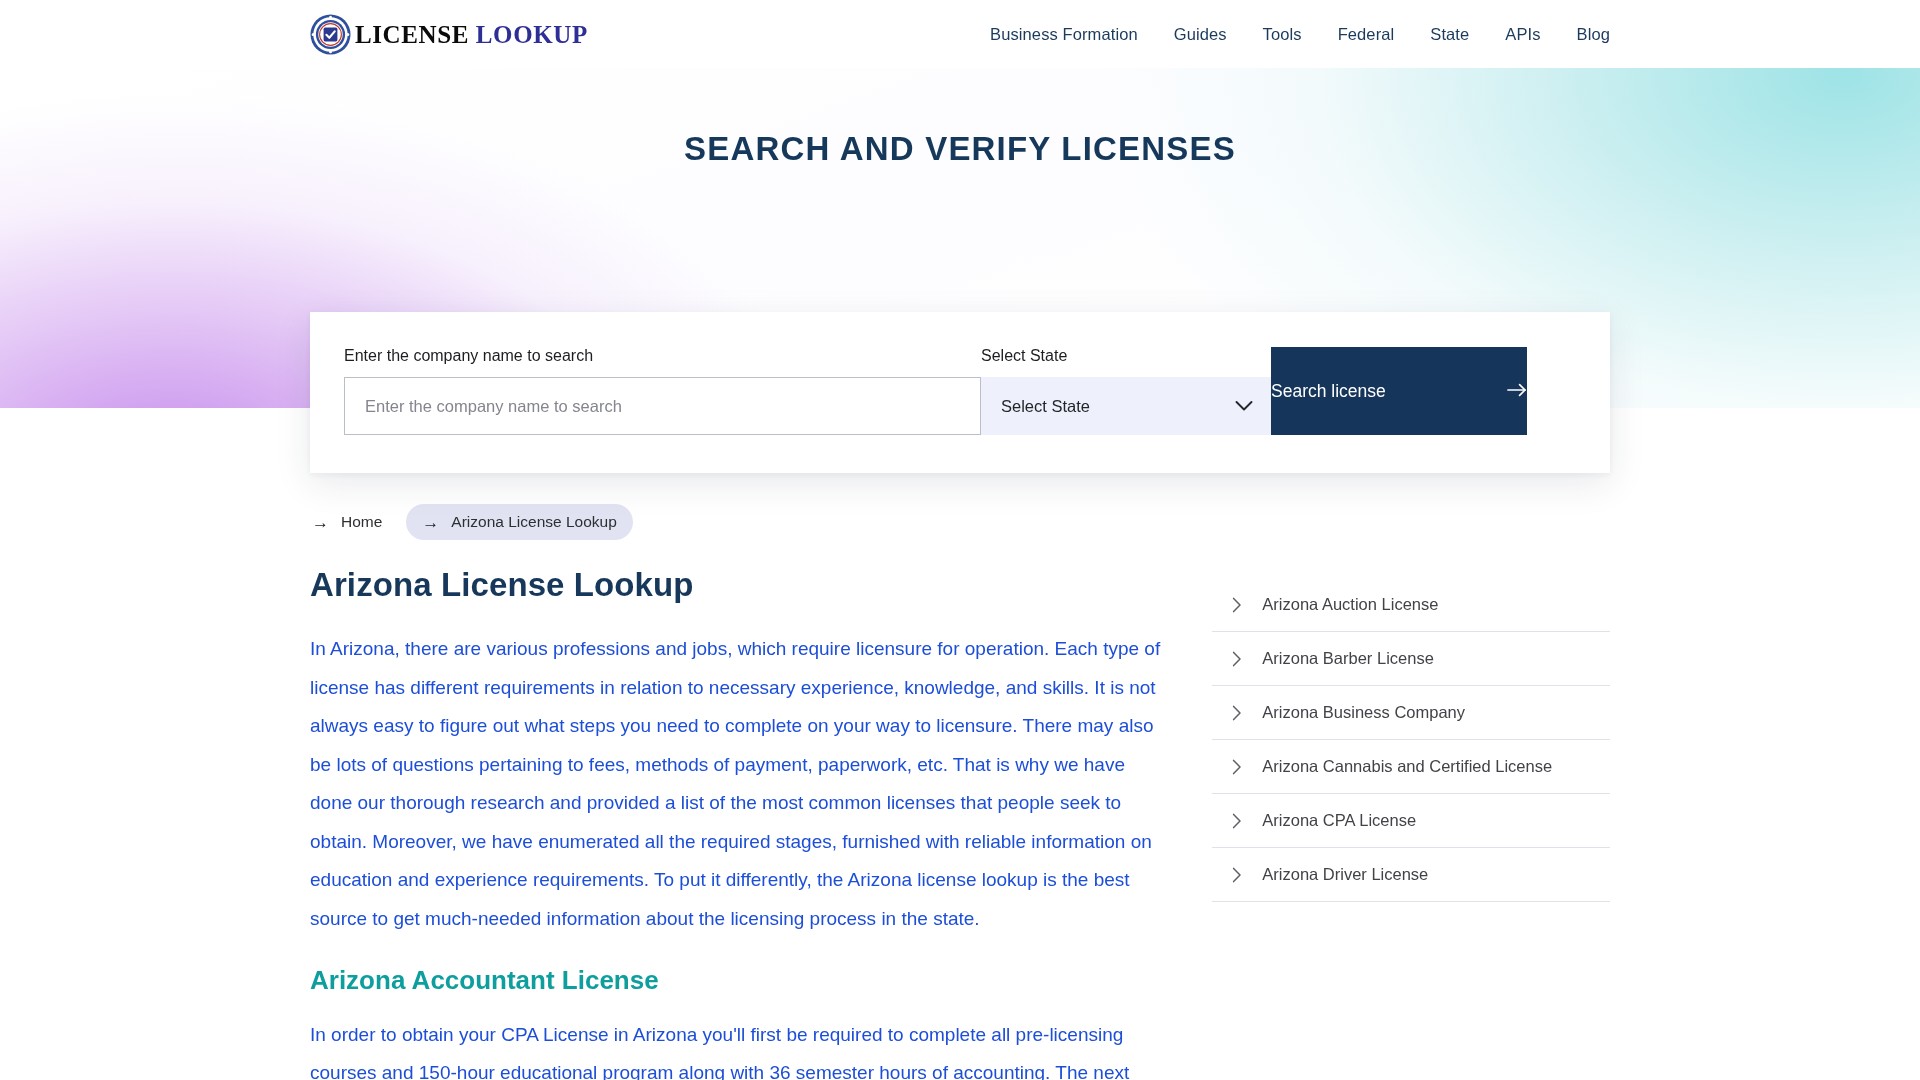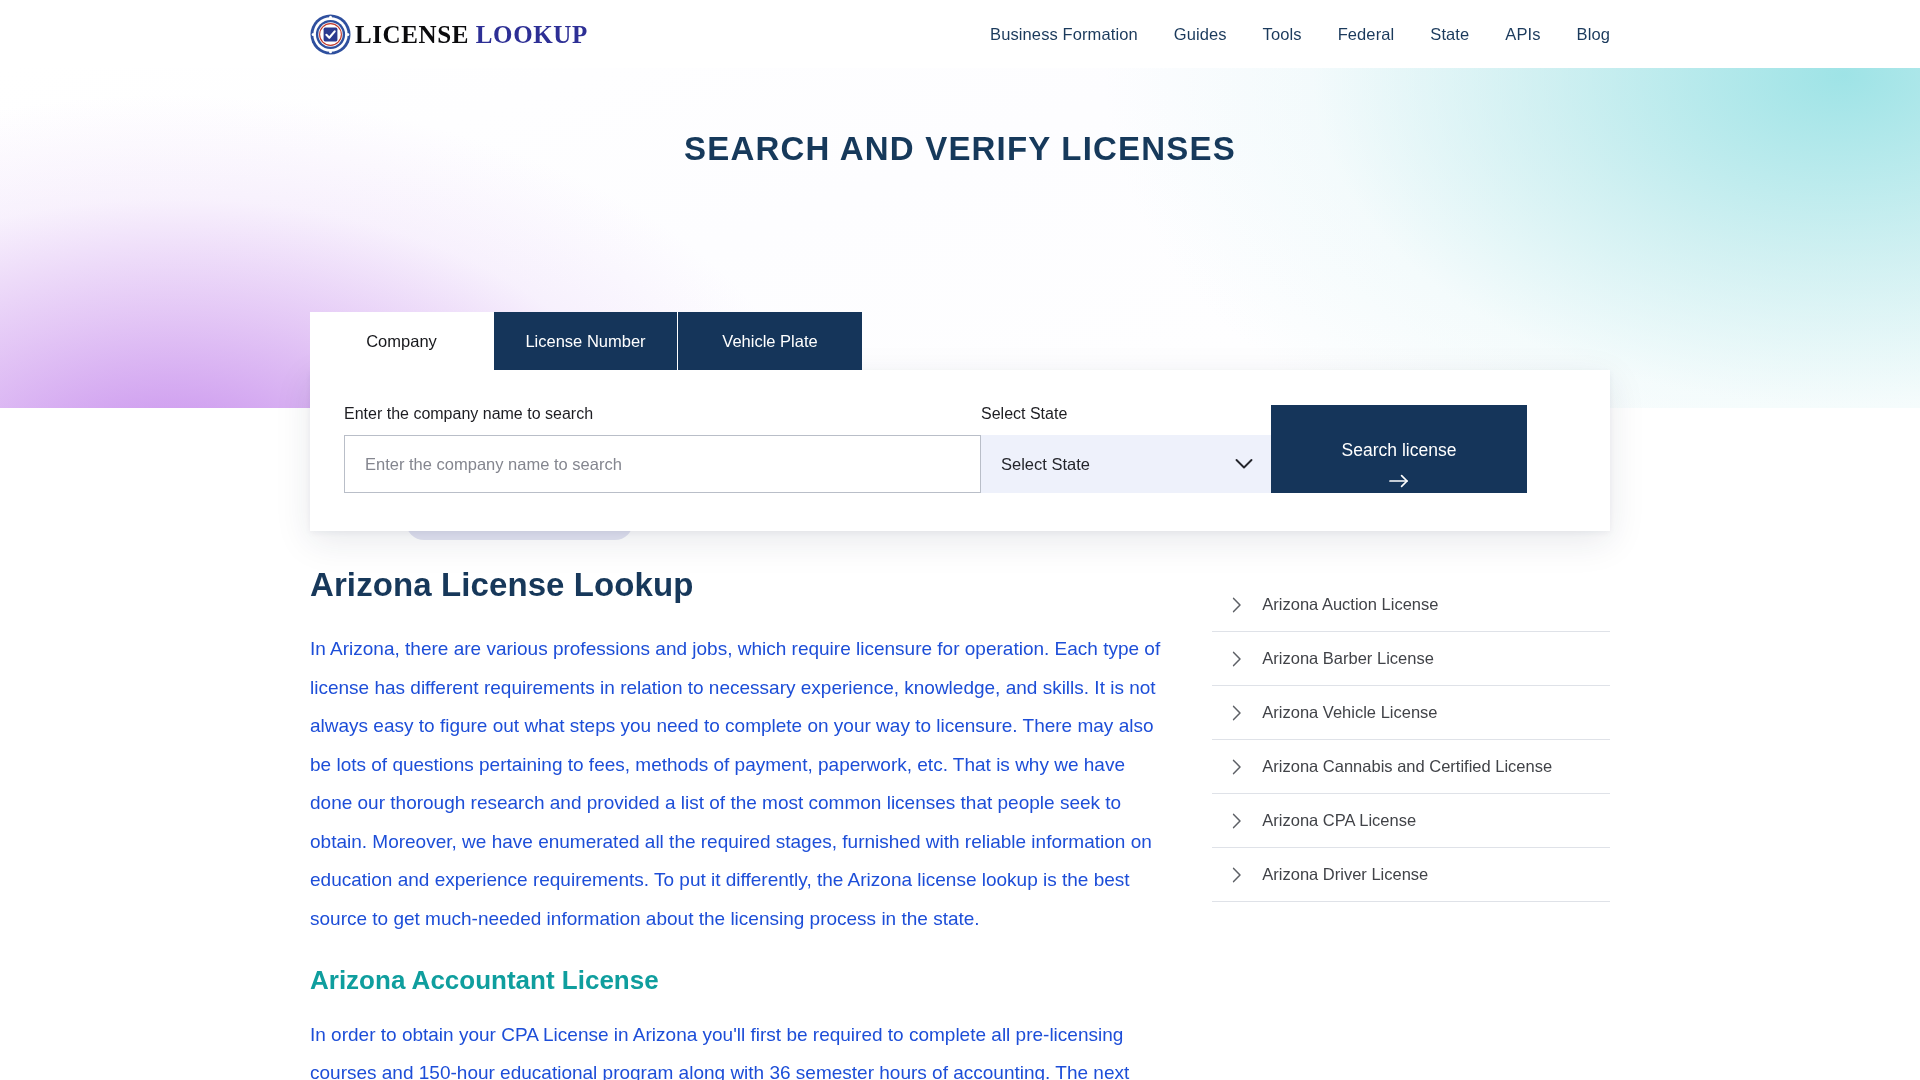--- a/index.html
+++ b/index.html
@@ -170,25 +170,24 @@
   .search-btn {
     height: 88px;
     width: 256px;
     background: #15355a;
     color: #ffffff;
     border: none;
     font-size: 17.5px;
     font-family: "Liberation Sans", sans-serif;
     display: flex;
     align-items: center;
-    justify-content: flex-end;
+    justify-content: space-between;
     gap: 11px;
     cursor: pointer;
     margin-bottom: 0;
-    flex-direction: column;
   }
 
   
   .content-wrap {
     width: 1300px;
     margin: 0 auto;
     padding-top: 96px;
   }
   .breadcrumb {
     display: flex;
@@ -293,25 +292,20 @@
     </nav>
 
   </div>
 </header>
 
 <section class="hero">
   <h1 class="hero-title">SEARCH AND VERIFY LICENSES</h1>
 
   <div class="search-widget">
 
-    <div class="tabs">
-      <div class="tab active">Company</div>
-      <div class="tab">License Number</div>
-      <div class="tab">Vehicle Plate</div>
-    </div>
 
     <div class="search-panel">
 
       <div class="field-group company">
         <label class="field-label">Enter the company name to search</label>
         <input class="text-input" type="text" placeholder="Enter the company name to search" style="">
       </div>
 
       <div class="field-group state">
         <label class="field-label">Select State</label>
@@ -376,21 +370,21 @@
           <span class="chev"><svg width="10" height="16" viewBox="0 0 10 16" aria-hidden="true">
                 <path d="M1.6 1.4 L8 8 L1.6 14.6" fill="none" stroke="#5d6066" stroke-width="1.5" stroke-linecap="round" stroke-linejoin="round"></path>
               </svg></span>
           <span class="side-item-label">Arizona Barber License</span>
         </a>
 
         <a class="side-item" href="#">
           <span class="chev"><svg width="10" height="16" viewBox="0 0 10 16" aria-hidden="true">
                 <path d="M1.6 1.4 L8 8 L1.6 14.6" fill="none" stroke="#5d6066" stroke-width="1.5" stroke-linecap="round" stroke-linejoin="round"></path>
               </svg></span>
-          <span class="side-item-label">Arizona Vehicle License</span>
+          <span class="side-item-label">Arizona Business Company</span>
         </a>
 
         <a class="side-item" href="#">
           <span class="chev"><svg width="10" height="16" viewBox="0 0 10 16" aria-hidden="true">
                 <path d="M1.6 1.4 L8 8 L1.6 14.6" fill="none" stroke="#5d6066" stroke-width="1.5" stroke-linecap="round" stroke-linejoin="round"></path>
               </svg></span>
           <span class="side-item-label">Arizona Cannabis and Certified License</span>
         </a>
 
 

